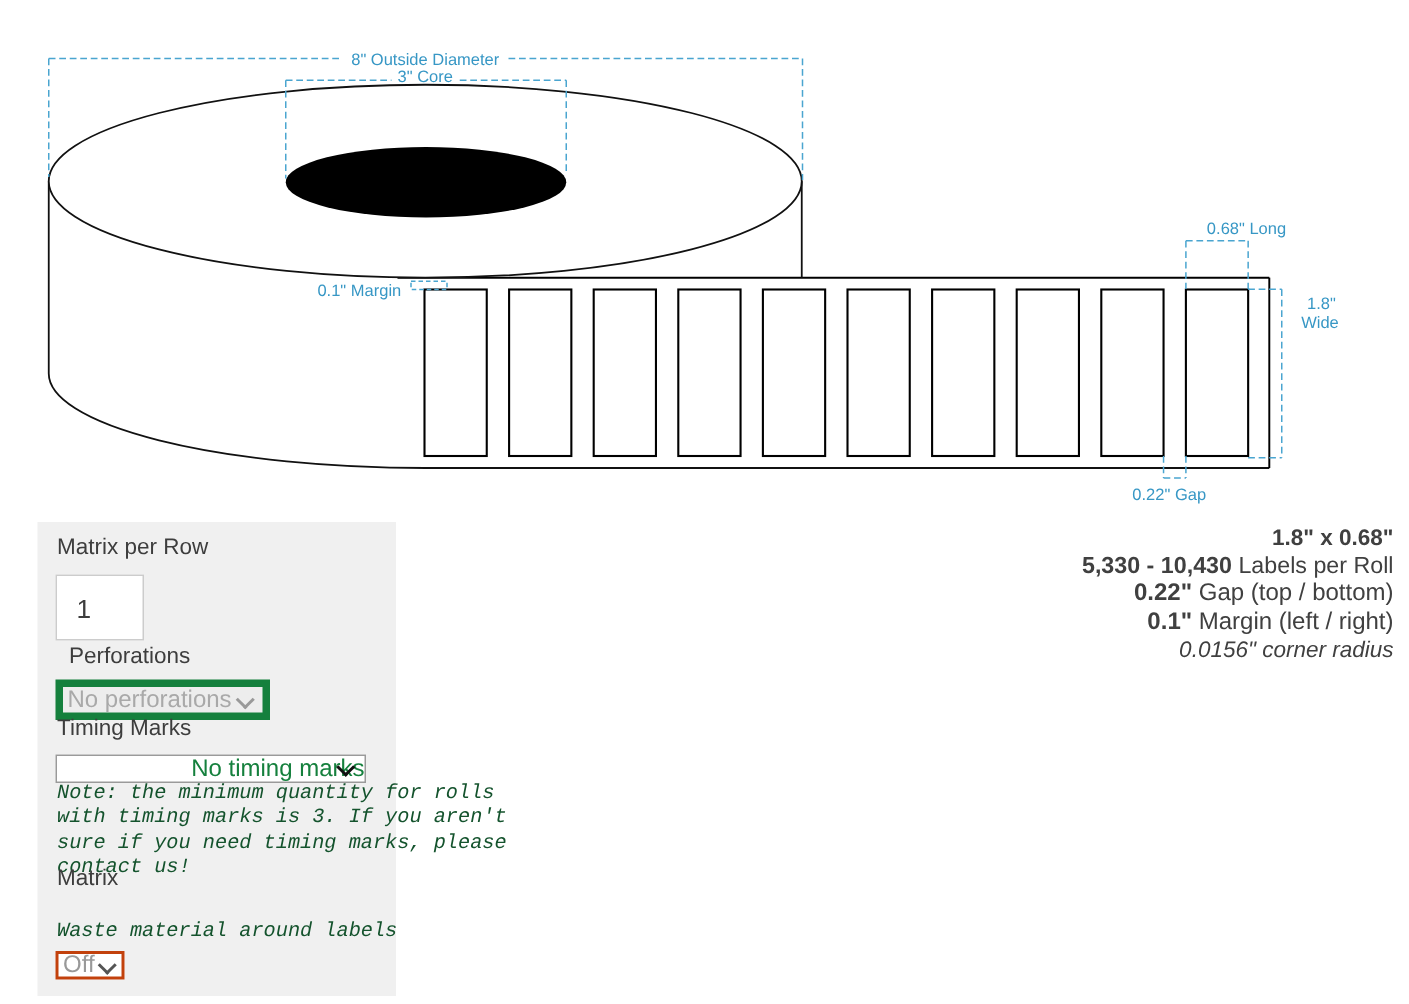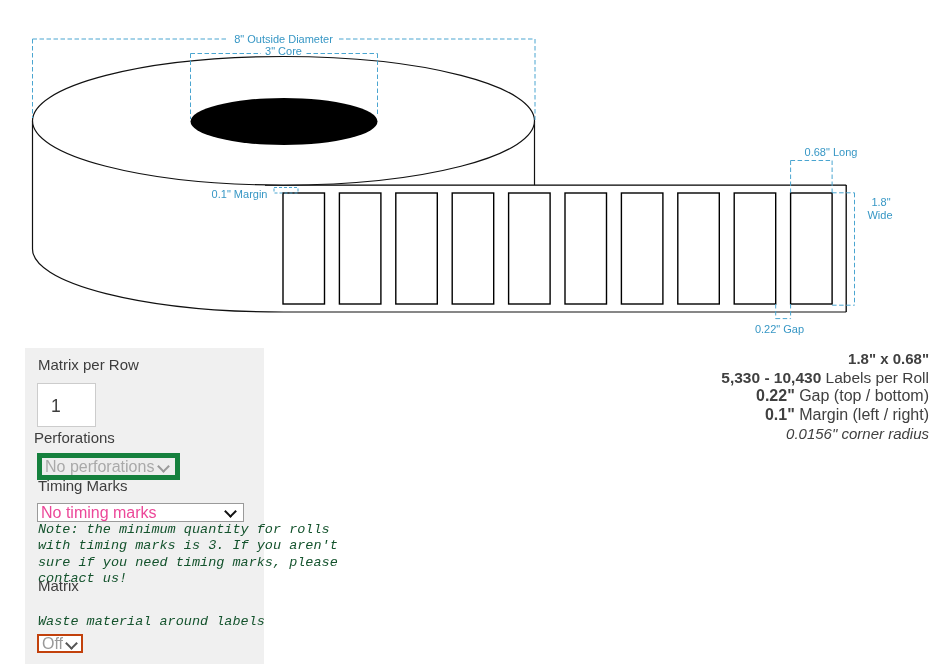--- a/index.html
+++ b/index.html
@@ -95,27 +95,27 @@
 
   <text x="779.5" y="333" text-anchor="middle" font-size="11" fill="#3797c5">0.22" Gap</text>
 </svg>
 
 <div class="abs" style="left:25px;top:348px;width:239px;height:316px;background:#f0f0f0;"></div>
 
 <div class="abs flabel" style="left:38px;top:356px;">Matrix per Row</div>
 
 <div class="abs" style="left:37px;top:382.5px;width:44px;height:42px;background:#fff;border:1px solid #ccc;font-size:17.5px;color:#3d3d3d;line-height:44px;padding-left:13px;">1</div>
 
-<div class="abs flabel" style="left:34px;top:429px;">Perforations</div>
+<div class="abs flabel" style="left:46px;top:429px;">Perforations</div>
 
 <div class="abs" style="left:37px;top:453px;width:130px;height:17px;background:#ededed;border:5px solid #15803d;font-size:16px;color:#a9a9a9;line-height:17px;padding-left:3px;">No perforations<span class="chev" style="position:absolute;right:7px;top:4px;border-color:#999;"></span></div>
 
 <div class="abs flabel" style="left:38px;top:476.5px;text-align:right;">Timing Marks</div>
 
-<div class="abs" style="left:37px;top:502.5px;width:202px;height:17px;background:#fff;border:1px solid #9a9a9a;font-size:16px;color:#ec4899;line-height:17px;padding-left:3px;">No timing marks<span class="chev" style="position:absolute;right:8px;top:3px;border-color:#111;"></span></div>
+<div class="abs" style="left:37px;top:502.5px;width:202px;height:17px;background:#fff;border:1px solid #9a9a9a;font-size:16px;color:#15803d;line-height:17px;padding-left:3px;text-align:right;">No timing marks<span class="chev" style="position:absolute;right:8px;top:3px;border-color:#111;"></span></div>
 
 <div class="abs note" style="left:38px;top:521.5px;width:300px;line-height:16.6px;">Note: the minimum quantity for rolls<br>with timing marks is 3. If you aren't<br>sure if you need timing marks, please<br>contact us!</div>
 
 <div class="abs flabel" style="left:38px;top:577px;">Matrix</div>
 
 <div class="abs note" style="left:38px;top:613.5px;">Waste material around labels</div>
 
 <div class="abs" style="left:37px;top:634px;width:39px;height:15px;background:#fff;border:2px solid #c2410c;font-size:16px;color:#999;line-height:15px;padding-left:3px;">Off<span class="chev" style="position:absolute;right:5px;top:3px;border-color:#555;"></span></div>
 
 <div class="abs" style="right:10px;top:350px;text-align:right;color:#404040;font-size:16px;line-height:18.7px;">

